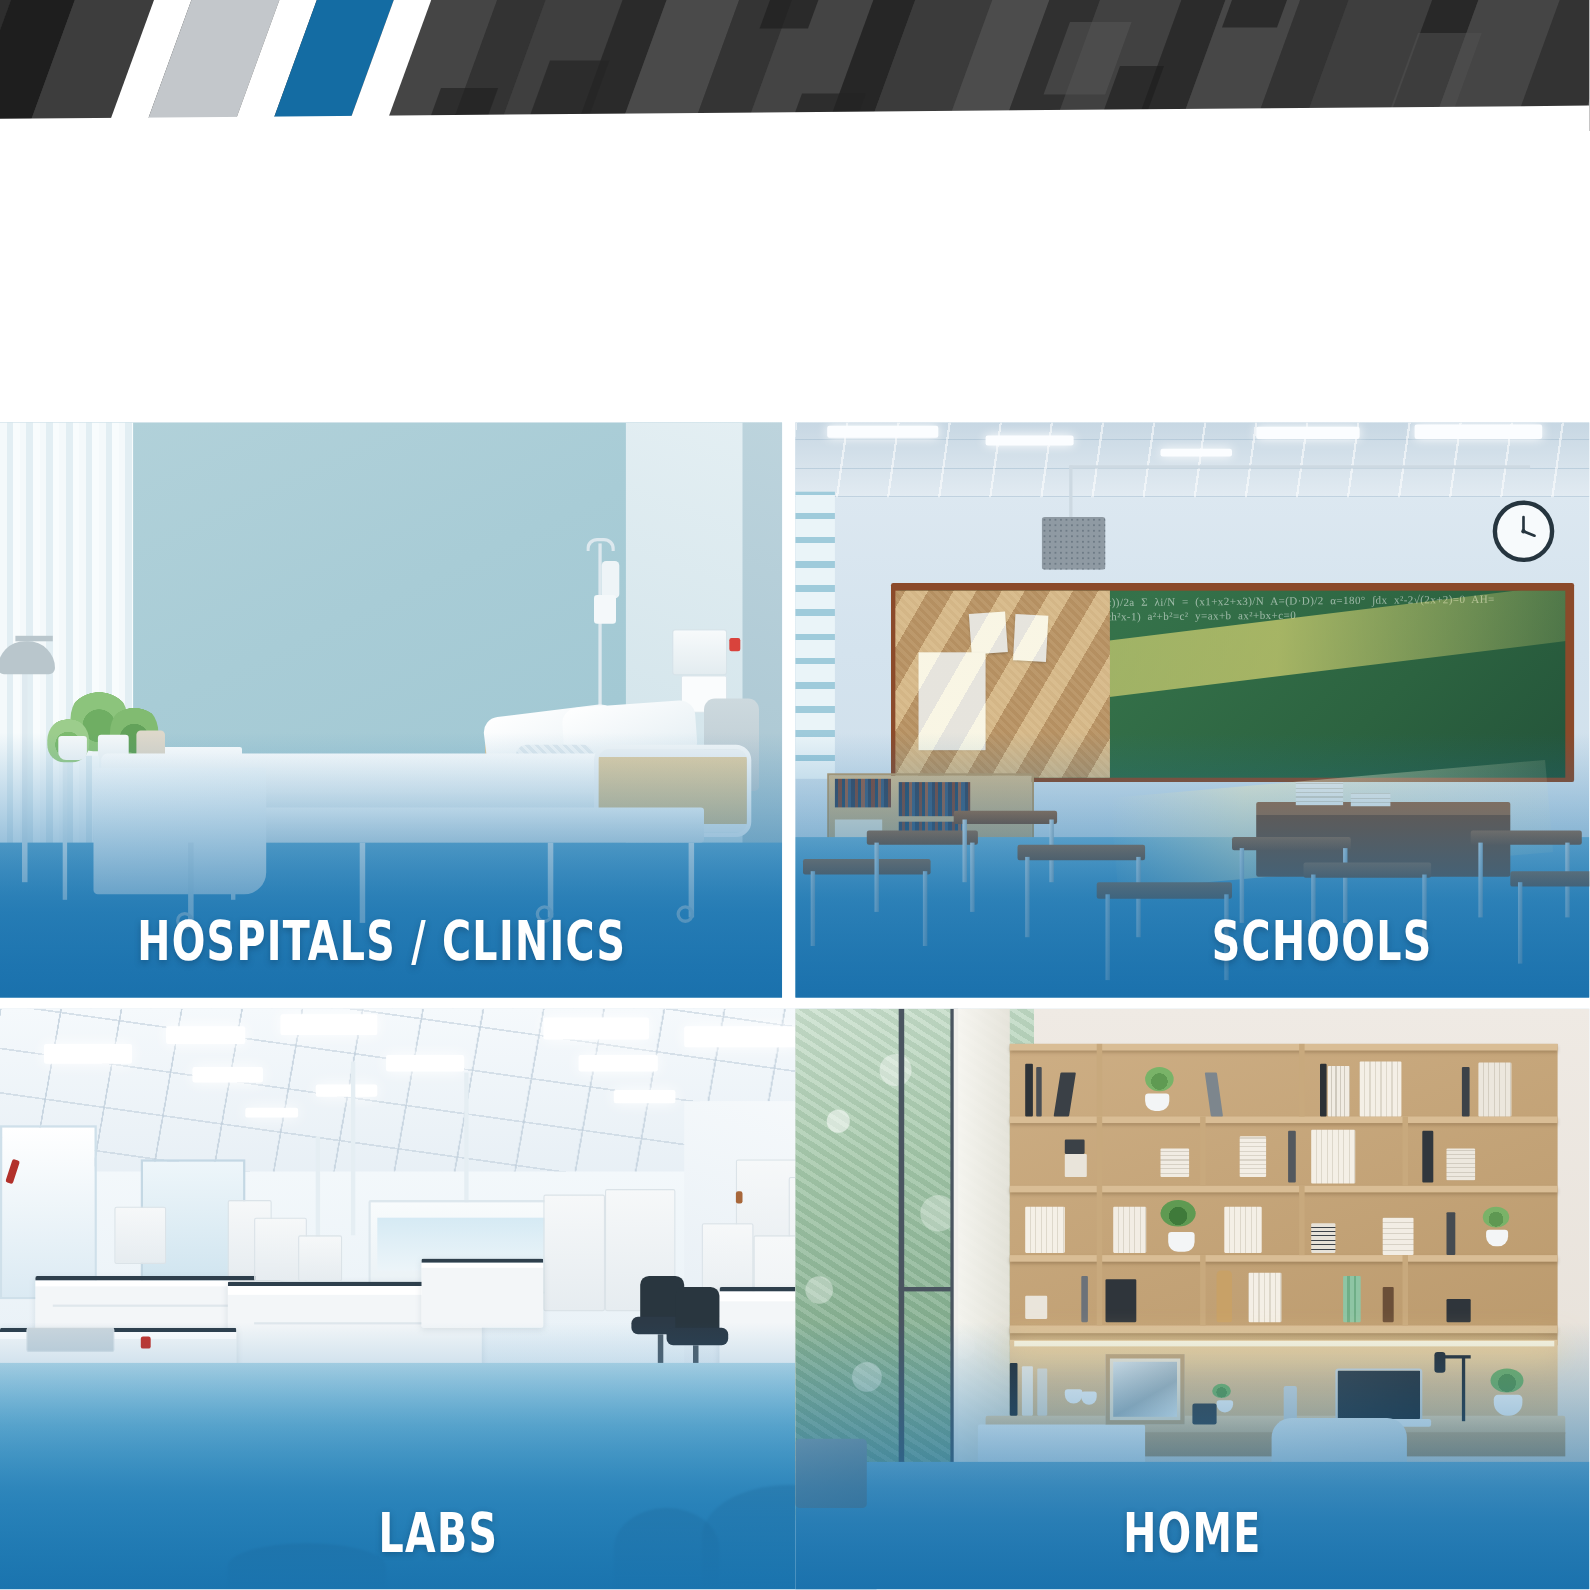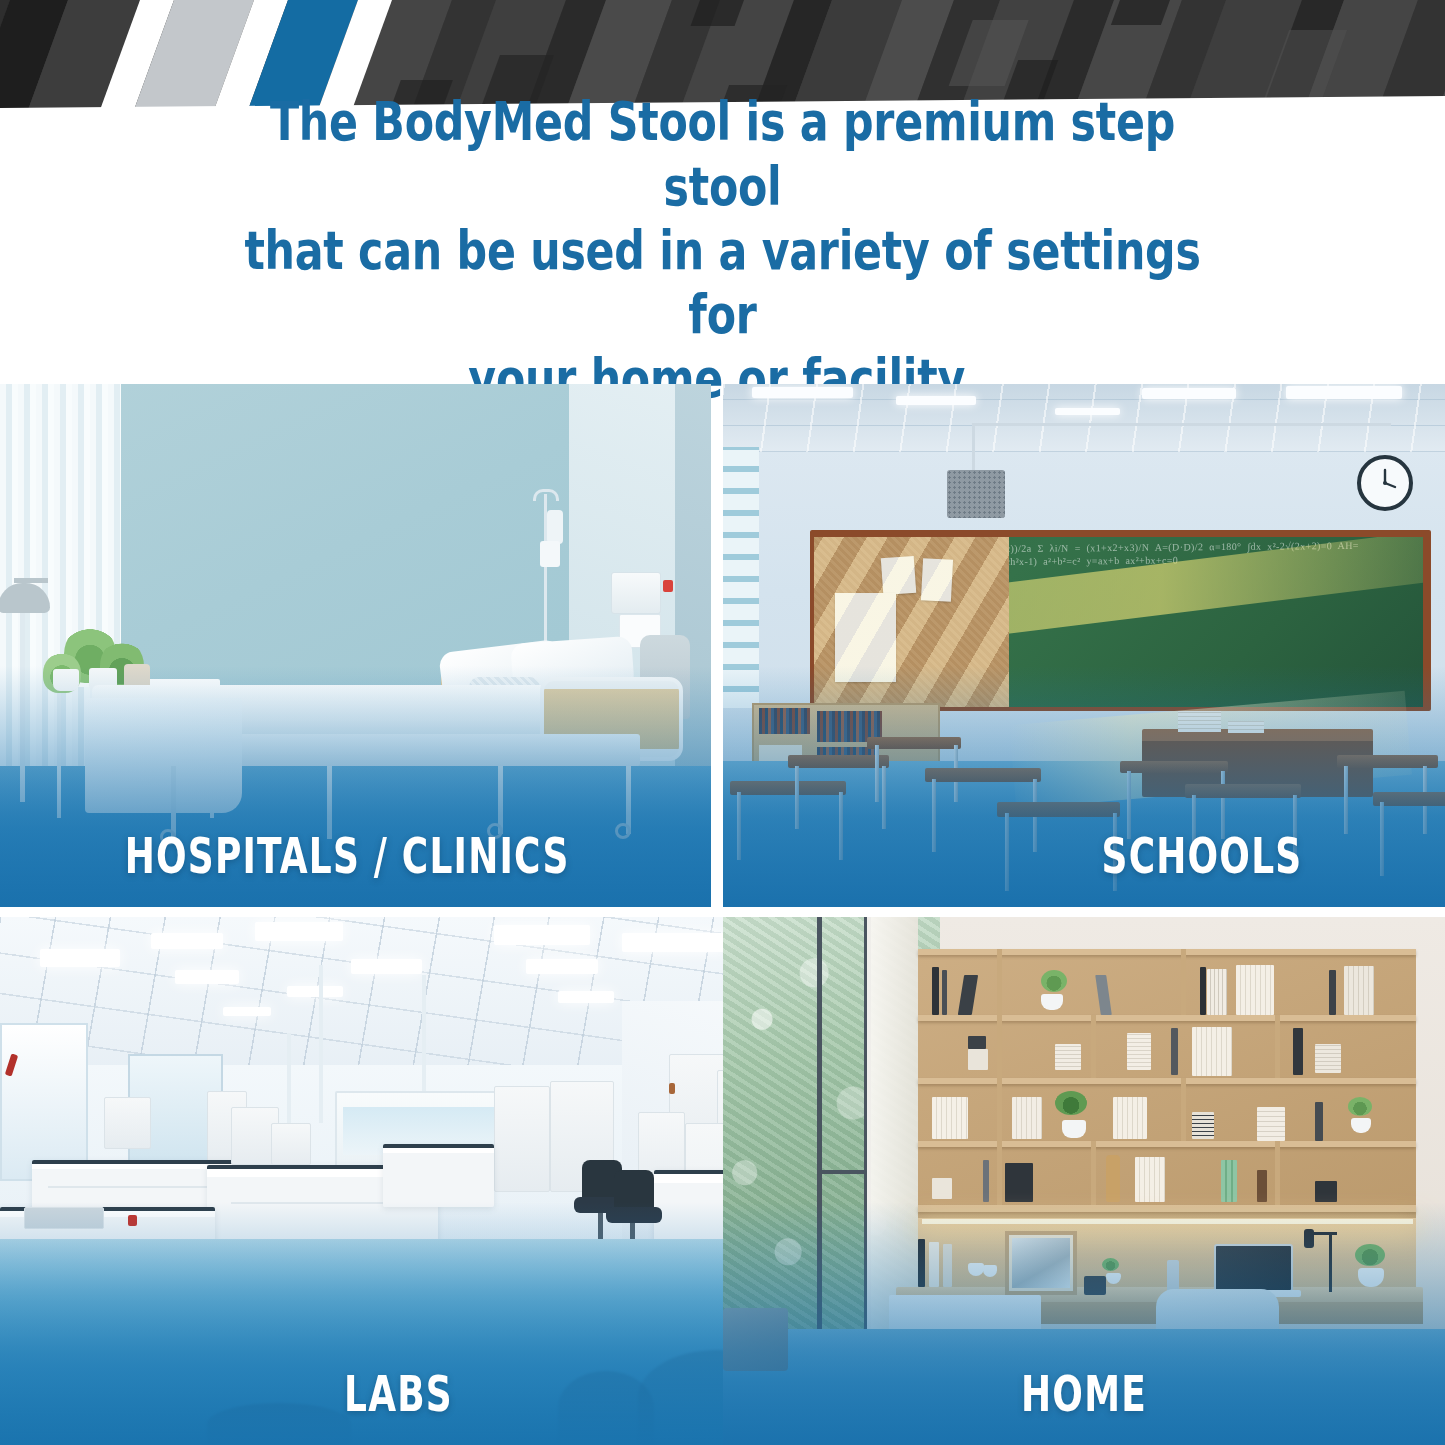--- a/index.html
+++ b/index.html
@@ -347,27 +347,20 @@
           <rect x="254" y="-20" width="34" height="170" fill="#ffffff"></rect>
           <rect x="288" y="-20" width="70" height="170" fill="#146ca3"></rect>
           <rect x="358" y="-20" width="34" height="170" fill="#ffffff"></rect>
         </g>
 
         <polygon points="0,108 1445,96 1445,119 0,119" fill="#ffffff"></polygon>
       </g>
     </svg>
   </div>
 
-  <div class="headline-wrap">
-    <div class="headline">
-      <div>The BodyMed Stool is a premium step stool</div>
-      <div>that can be used in a variety of settings for</div>
-      <div>your home or facility.</div>
-    </div>
-  </div>
 
   <div class="grid">
 
     <div class="panel p-tl">
       <div class="scene">
         <div class="hz-wall"></div>
         <div class="hz-wall-right"></div>
         <div class="hz-wall-right2"></div>
         <div class="hz-curtain"></div>
         <div class="hz-floor"></div>

